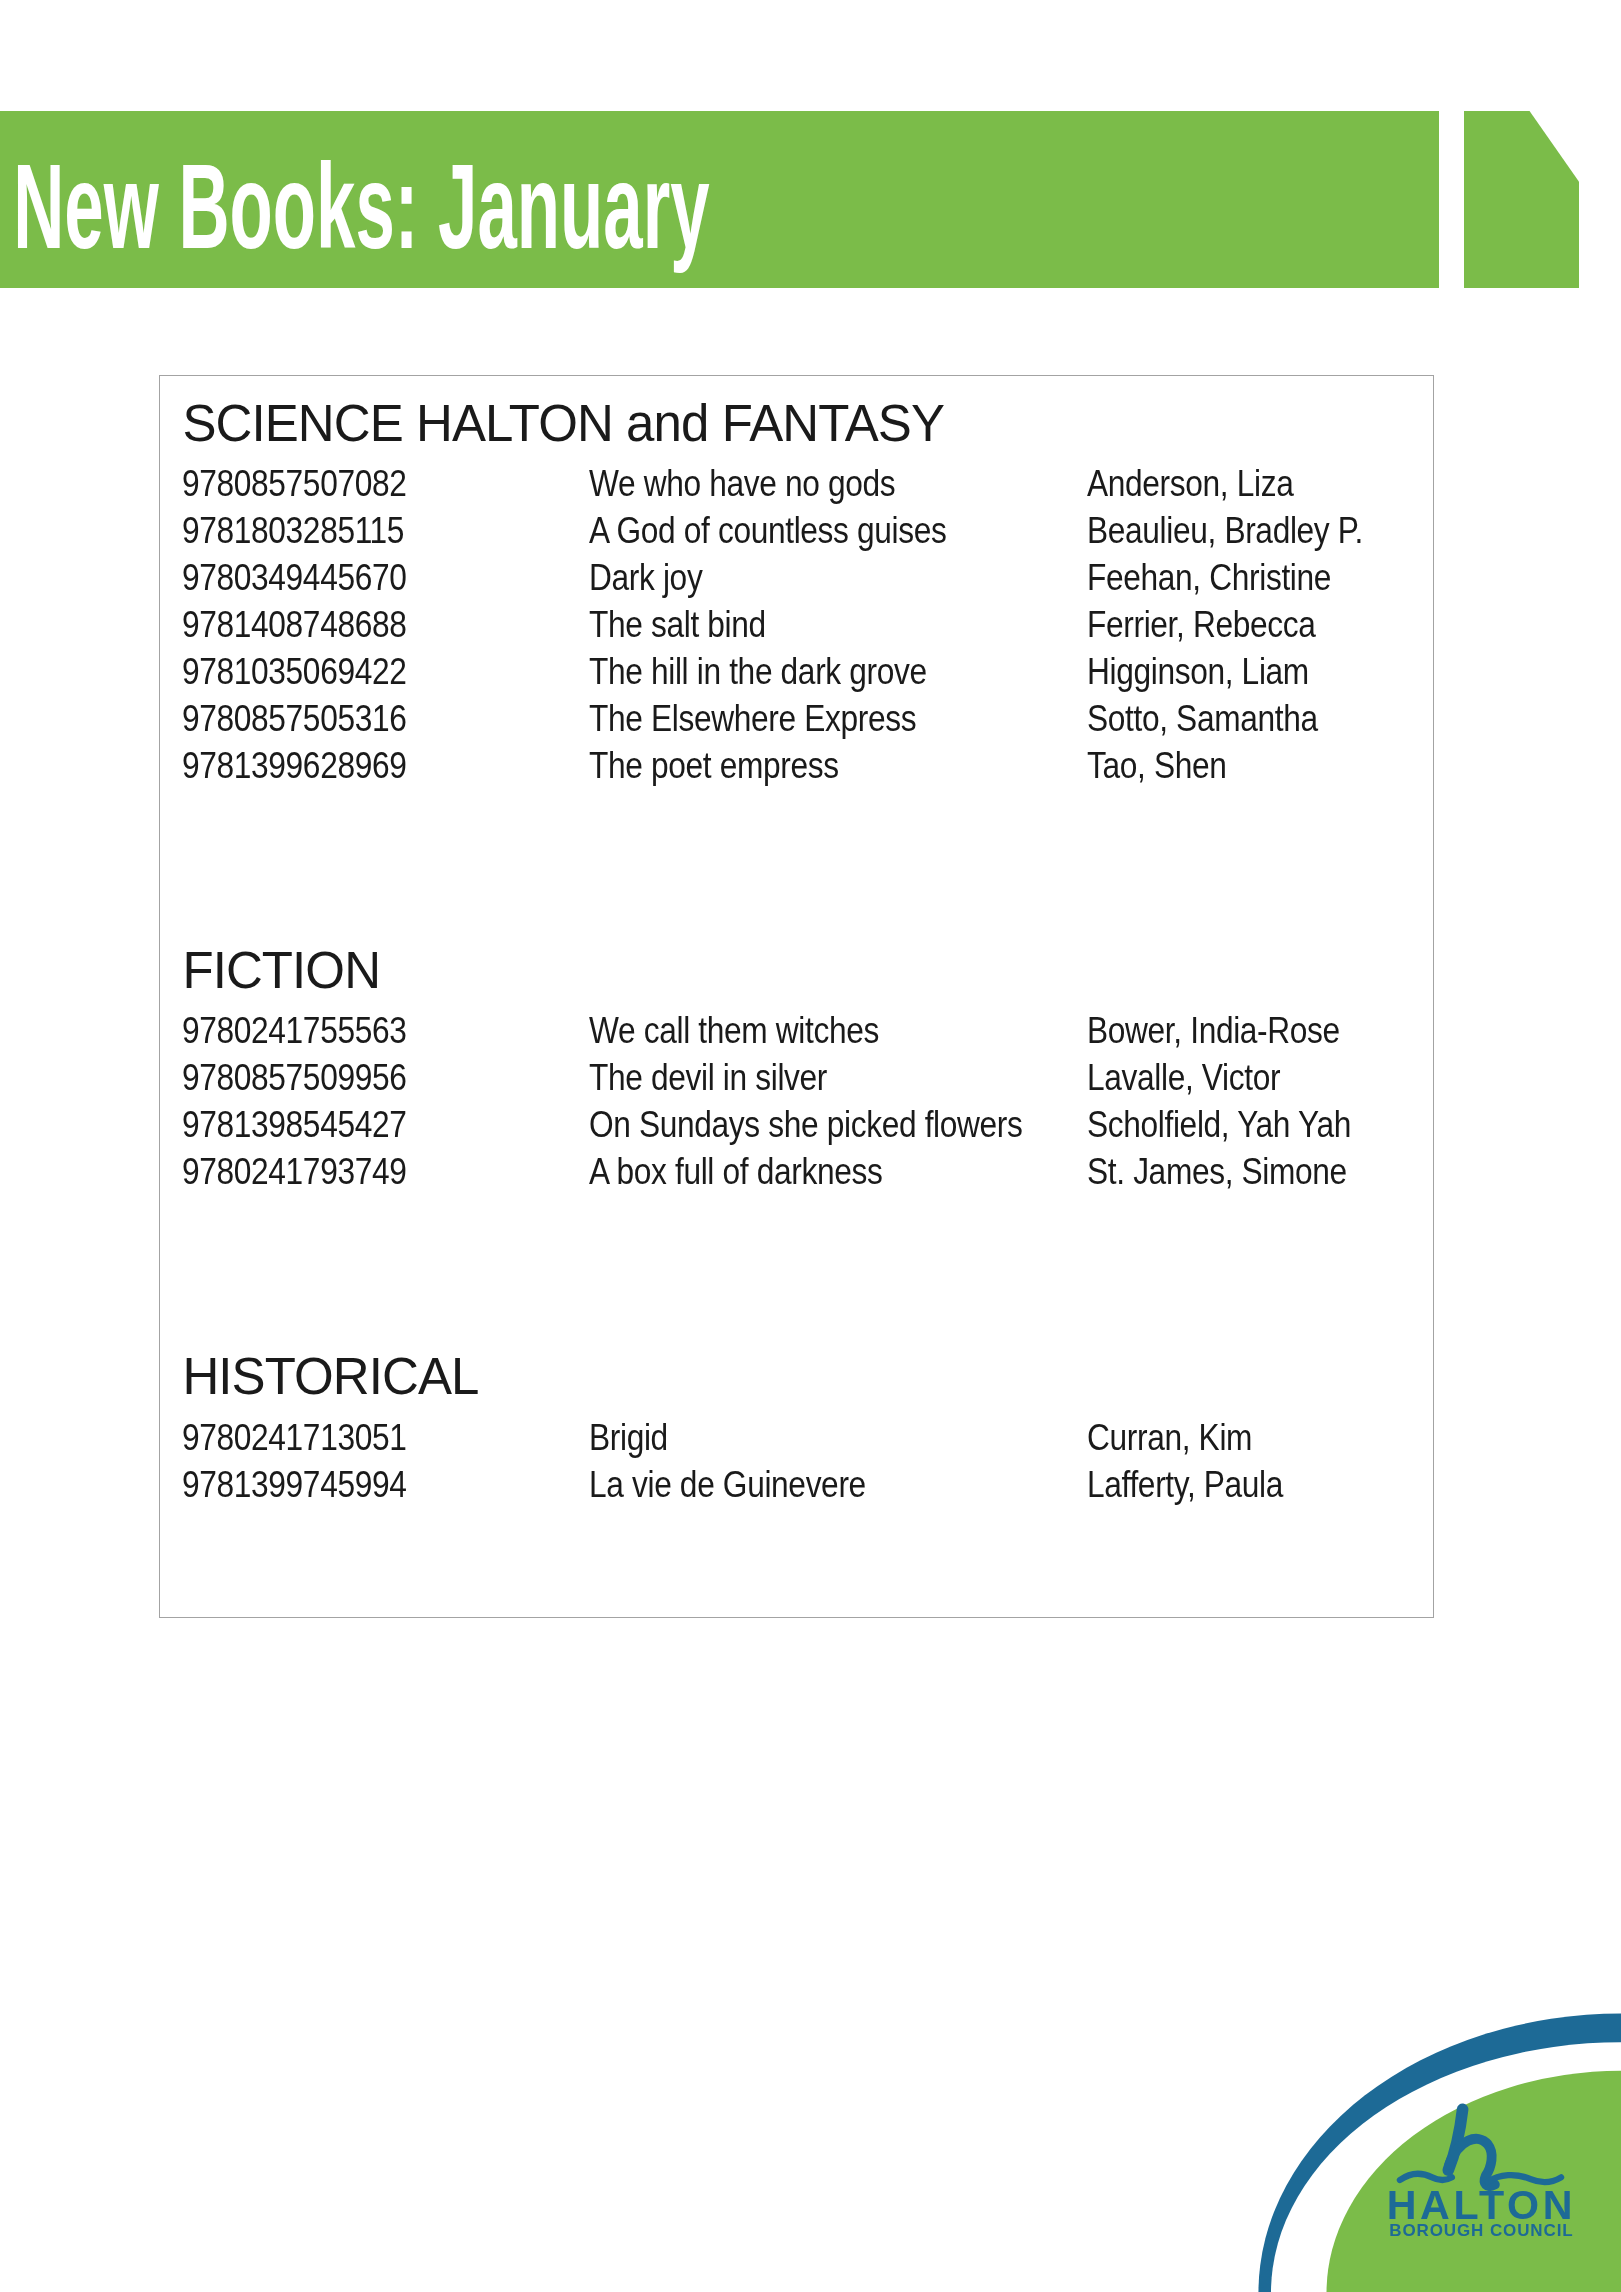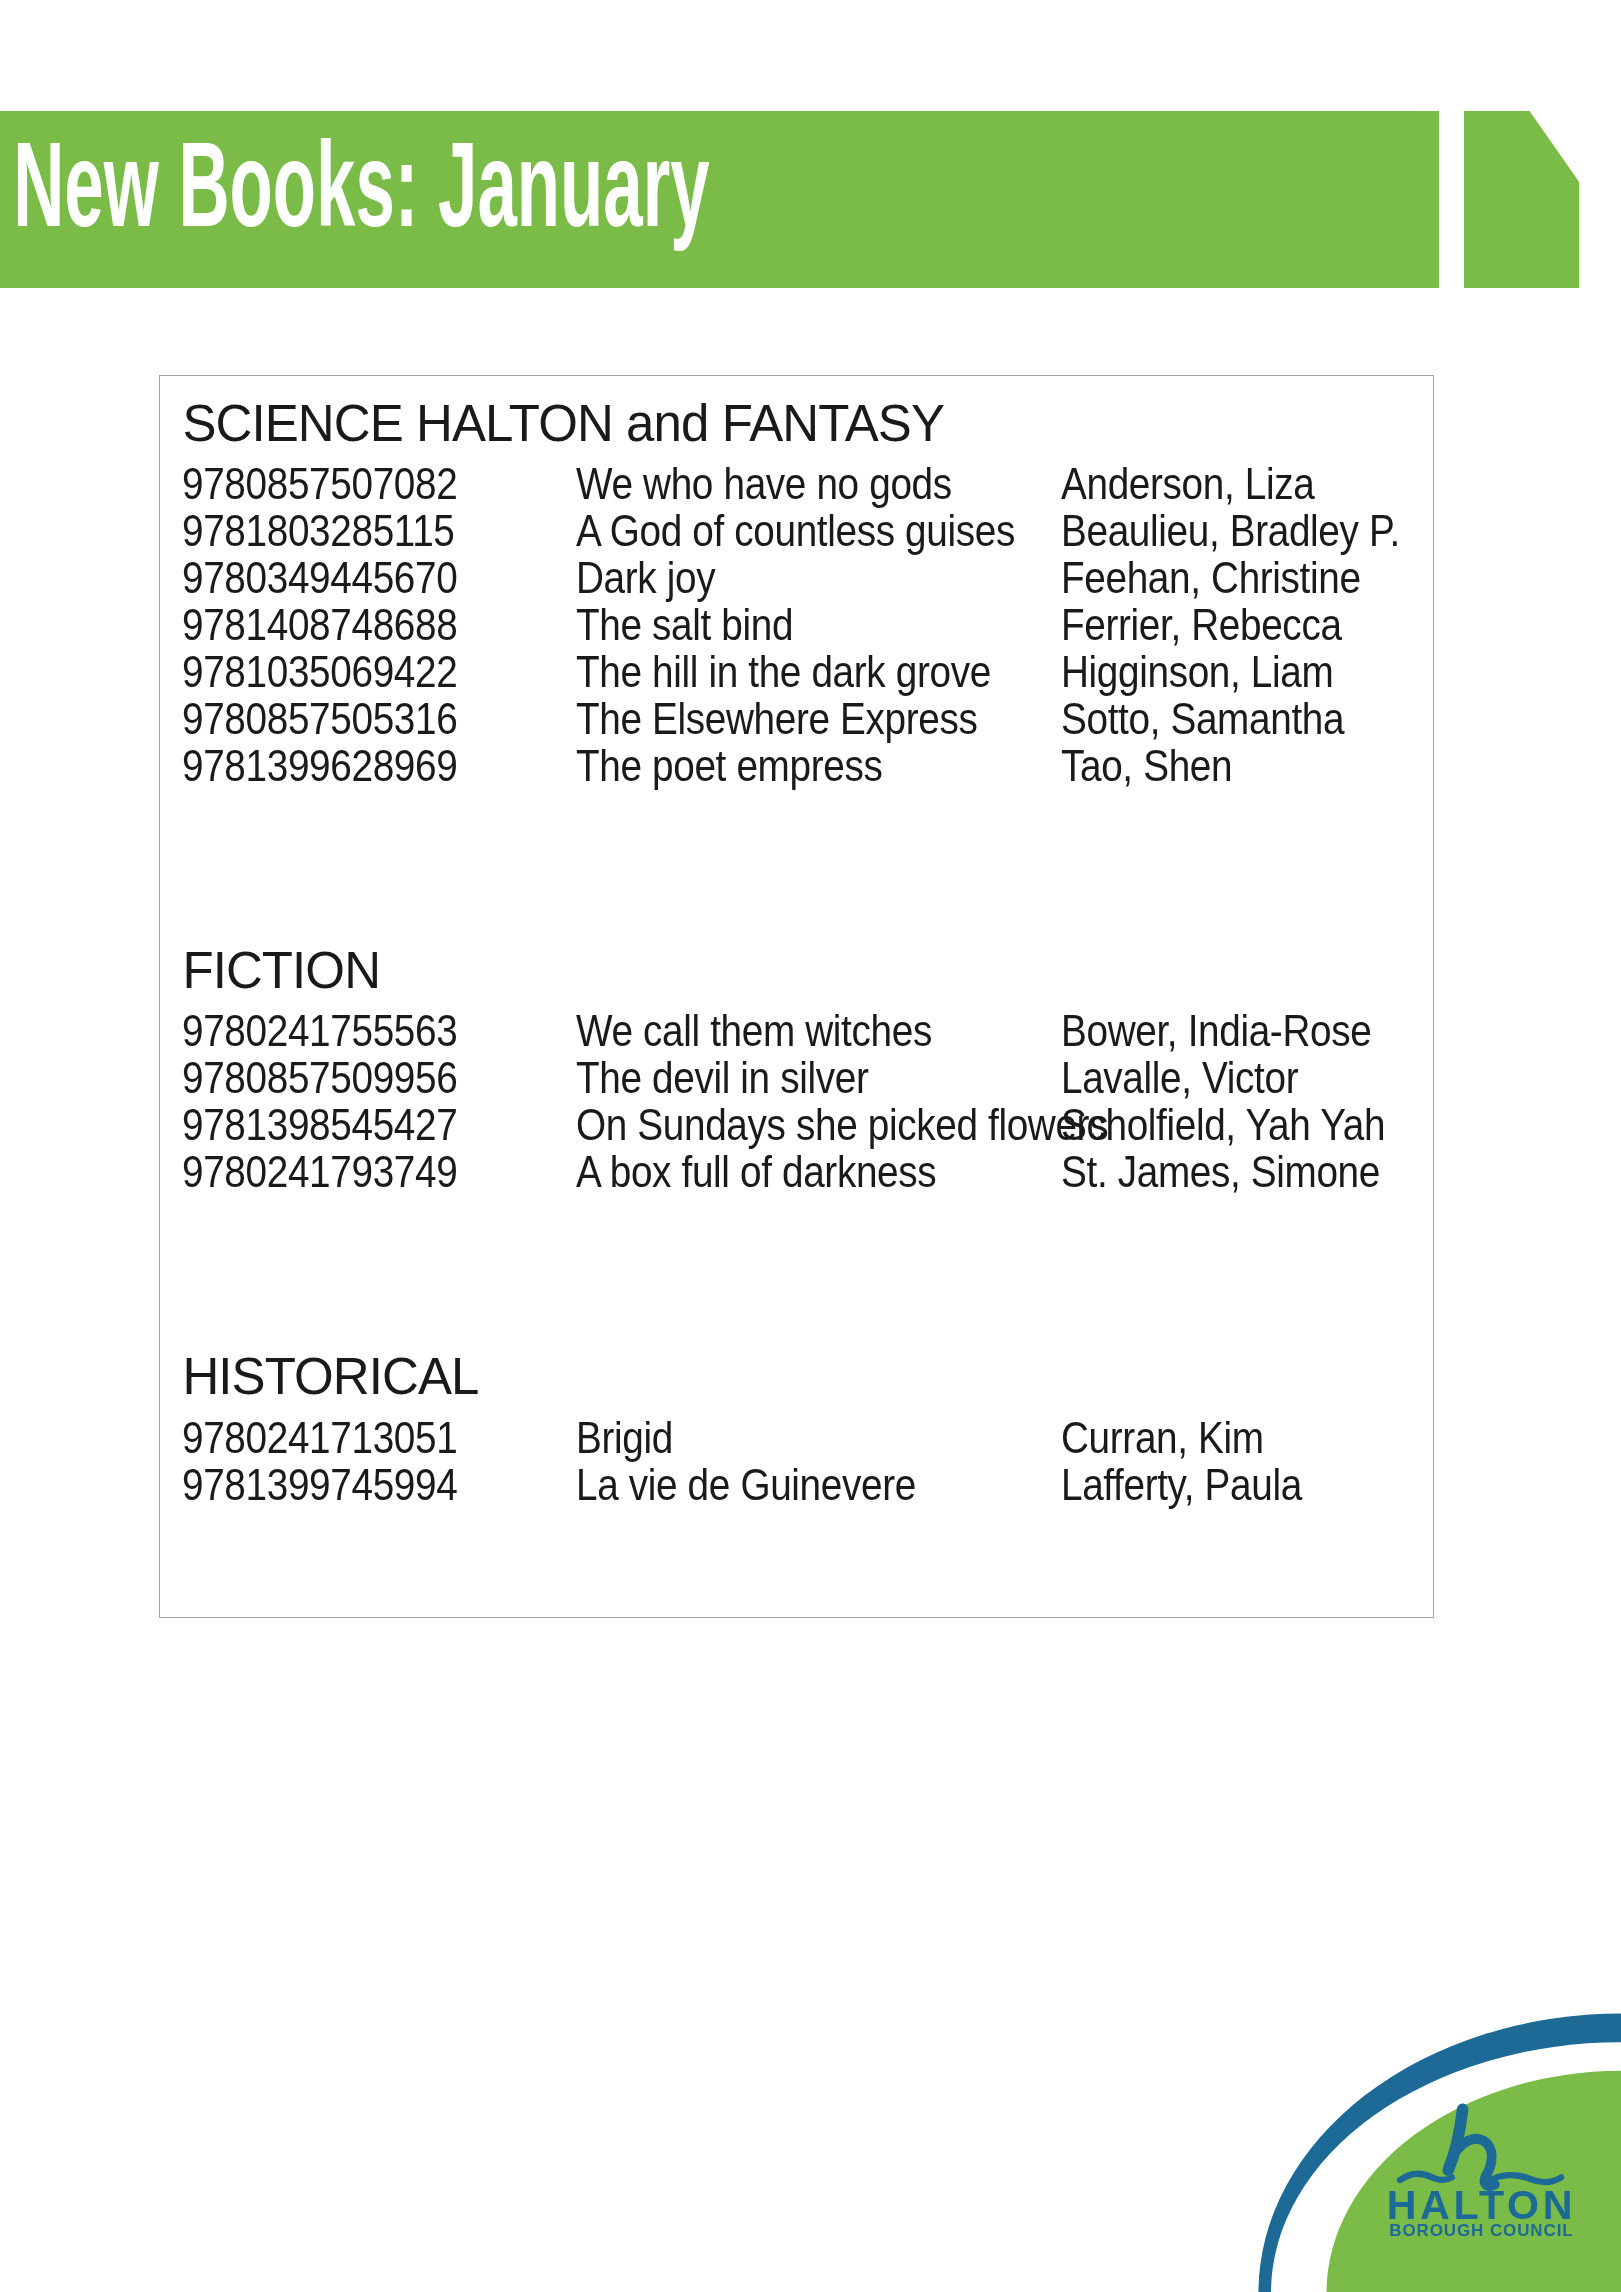--- a/index.html
+++ b/index.html
@@ -11,21 +11,21 @@
     font-family:"Liberation Sans", sans-serif;
     color:#1a1a1a;
     overflow:hidden;
   }
 
   
   .banner { position:absolute; left:0; top:111px; width:1622px; height:177px; }
   .banner-bar {
     position:absolute; left:0; top:0; width:1439px; height:177px;
     background:#7bbc49;
-    display:flex; 
+    display:flex; align-items:center;
   }
   .banner-title {
     margin:0; padding:12.5px 0 0 22.4px;
     color:#ffffff;
     font-size:120px; font-weight:bold; line-height:1;
     white-space:nowrap;
     transform:scaleX(0.59); transform-origin:left center;
   }
   .banner-tab {
     position:absolute; left:1464px; top:0; width:115px; height:177px;
@@ -46,22 +46,23 @@
   .book-section + .book-section { margin-top:152px; }
   .section-heading {
     margin:0 0 7.2px 0;
     font-size:51px; font-weight:400; line-height:59px;
     letter-spacing:-0.9px;
     white-space:nowrap;
   }
   .book-row {
     display:grid;
     grid-template-columns:394px 485px auto;
-    font-size:44px; line-height:47px;
+    font-size:36px; line-height:47px;
     white-space:nowrap;
+    gap:13px;
   }
   .book-row > span {
     display:inline-block;
     transform:scaleX(0.88); transform-origin:left center;
     letter-spacing:-0.4px;
   }
 
   
   .logo { position:absolute; right:0; bottom:0; width:394px; height:345px;text-align:right; }
   .logo svg { display:block; width:394px; height:345px; }

